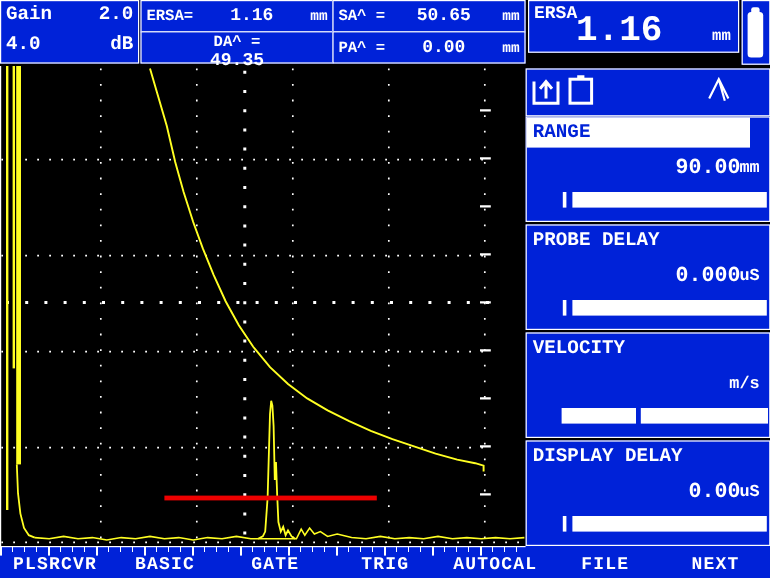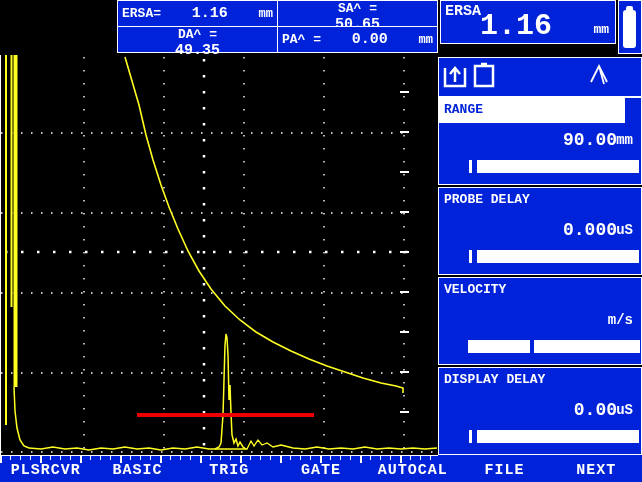--- a/index.html
+++ b/index.html
@@ -23,21 +23,21 @@
   
   #ersa-box{left:440px;top:0;width:176px;height:44px;}
   #ersa-label{position:absolute;left:4px;top:2px;font-size:15px;}
   #ersa-value{position:absolute;left:20px;top:8px;width:110px;text-align:center;font-size:30px;}
   #ersa-unit{position:absolute;right:6px;bottom:6px;font-size:13px;}
   #battery-box{left:618px;top:0;width:24px;height:54px;}
   .battery{position:absolute;left:4px;top:9px;width:13px;height:38px;background:#fff;border-radius:3px;}
   .battery:before{content:"";position:absolute;left:3px;top:-4px;width:7px;height:4px;background:#fff;border-radius:2px 2px 0 0;}
   #icons-box{left:438px;top:57px;width:204px;height:40px;}
   .fn-box{left:438px;width:204px;height:88px;}
-  .fn-head{position:absolute;left:0;top:0;right:16px;height:25px;font-size:13px;line-height:24px;padding-left:5px;color:#fff;}
+  .fn-head{position:absolute;left:0;top:0;right:16px;height:25px;font-size:16px;line-height:24px;padding-left:5px;color:#fff;}
   .fn-head.sel{background:#fff;color:#0022d8;}
   .fn-val{position:absolute;top:32px;left:0;width:150px;text-align:right;font-size:18px;margin-left:28px;}
   .fn-unit{position:absolute;top:34px;right:8px;font-size:14px;}
   .slider{position:absolute;left:8px;right:8px;top:62px;height:13px;}
   .slider .seg{position:absolute;top:0;height:13px;background:#fff;}
   
   #menu-bar{position:absolute;left:0;top:455px;width:642px;height:27px;background:#0022d8;}
   #ruler{position:absolute;left:0;top:0;width:438px;height:9px;
     background-image:
       linear-gradient(#fff,#fff),
@@ -47,32 +47,42 @@
     background-repeat:no-repeat;}
   #menu-items{position:absolute;left:0;top:7px;width:642px;display:flex;}
   .menu-item{flex:1;text-align:center;font-size:15px;letter-spacing:1px;}
   svg{display:block;}
 </style>
 </head>
 <body>
 
 <div id="screen">
 
+  <div id="gain-box" class="bx">
+    <div class="gain-row" style="top:2px;">
+      <span>Gain</span>
+      <span>2.0</span>
+    </div>
+    <div class="gain-row" style="top:27px;">
+      <span>4.0</span>
+      <span>dB</span>
+    </div>
+  </div>
 
   <div class="cell" style="left:117px;top:0;">
     <span class="lbl">ERSA=</span>
     <span class="val">1.16</span>
     <span class="unit">mm</span>
   </div>
   <div class="cell" style="left:117px;top:26px;flex-direction:column;">
     <span class="lbl">DA^ =</span>
     <span class="val">49.35</span>
     <span class="unit">mm</span>
   </div>
-  <div class="cell" style="left:277px;top:0;flex-direction:column;">
+  <div class="cell" style="left:277px;top:0;">
     <span class="lbl">SA^ =</span>
     <span class="val">50.65</span>
     <span class="unit">mm</span>
   </div>
   <div class="cell" style="left:277px;top:26px;">
     <span class="lbl">PA^ =</span>
     <span class="val">0.00</span>
     <span class="unit">mm</span>
   </div>
 
@@ -169,21 +179,21 @@
         <div class="seg" style="left: 22px; width: 3px;"></div>
         <div class="seg" style="left: 30px; width: 162px;"></div>
       </div>
   </div>
 
   <div id="menu-bar">
     <div id="ruler"></div>
     <div id="menu-items">
       <div class="menu-item">PLSRCVR</div>
       <div class="menu-item">BASIC</div>
+      <div class="menu-item">GATE</div>
       <div class="menu-item">TRIG</div>
-      <div class="menu-item">GATE</div>
       <div class="menu-item">AUTOCAL</div>
       <div class="menu-item">FILE</div>
       <div class="menu-item">NEXT</div>
     </div>
   </div>
 
 </div>
 
 </body></html>

